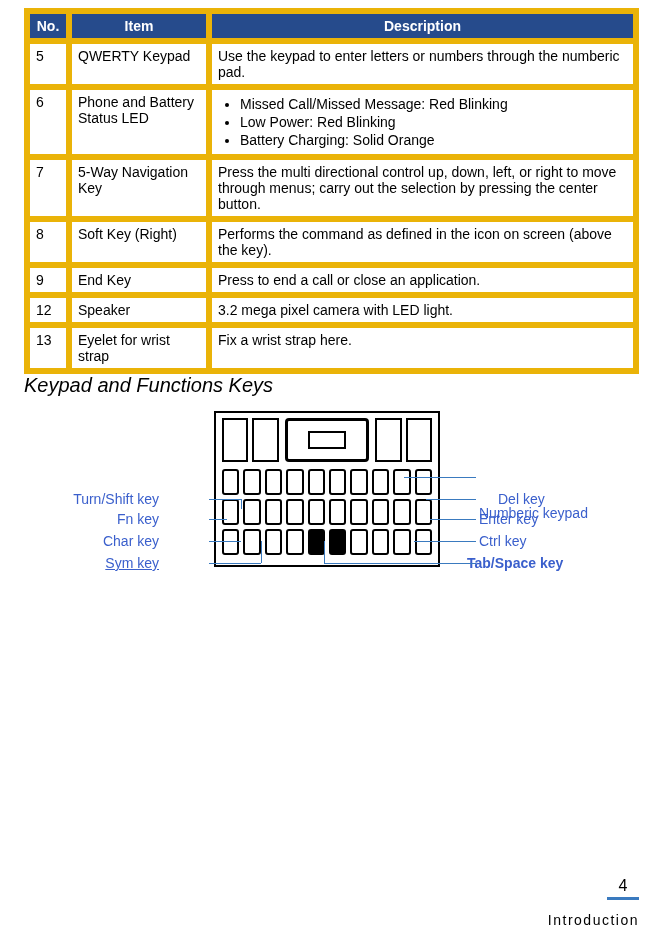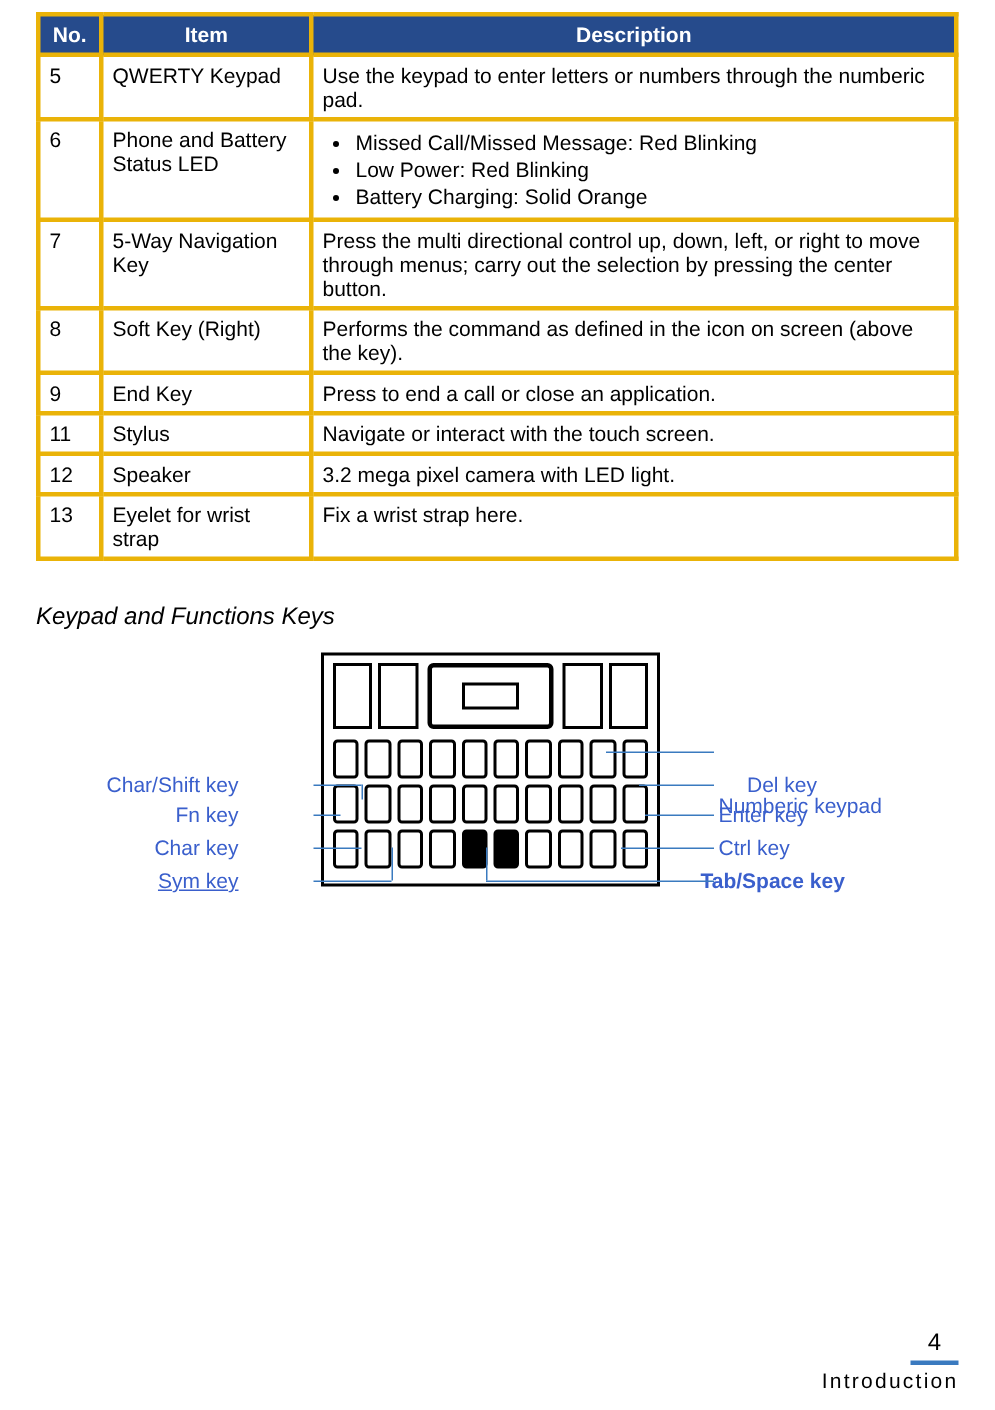--- a/index.html
+++ b/index.html
@@ -14,21 +14,21 @@
   }
   .page {
     padding: 8px 24px 0 24px;
   }
   table.spec {
     border-collapse: collapse;
     width: 100%;
     font-size: 14px;
   }
   table.spec th, table.spec td {
-    border: 3px solid #eab308;
+    border: 6px solid #eab308;
     vertical-align: top;
     padding: 4px 6px;
     text-align: left;
   }
   table.spec thead th {
     background: #264b8c;
     color: #fff;
     font-weight: bold;
     text-align: center;
   }
@@ -38,22 +38,22 @@
   table.spec td.col-item{ width: 140px; }
   ul.bullets {
     margin: 2px 0;
     padding-left: 22px;
   }
   ul.bullets li {
     margin: 2px 0;
   }
   .section-title {
     font-style: italic;
-    font-size: 16px;
-    margin: 29px 0 14px 0;
+    font-size: 20px;
+    margin: 0 0 14px 0;
   }
   .diagram {
     position: relative;
     height: 220px;
   }
   .keypad-box {
     position: absolute;
     left: 190px;
     top: 0;
     width: 226px;
@@ -126,21 +126,21 @@
     border-bottom: 3px solid #3a7abf;
     display: inline-block;
     min-width: 32px;
     text-align: center;
     padding: 0 4px 2px 4px;
   }
   .footer-title {
     font-family: Impact, "Arial Black", sans-serif;
     letter-spacing: 1.5px;
     font-size: 14px;
-    margin-top: 2px;
+    margin-top: 12px;
     text-align: center;
   }
 </style>
 </head>
 <body>
 
 <div class="page">
   <table class="spec">
     <thead>
       <tr>
@@ -173,25 +173,20 @@
         </tr>
         <tr>
           <td class="col-no">8</td>
           <td class="col-item">Soft Key (Right)</td>
           <td>Performs the command as defined in the icon on screen (above the key).</td>
         </tr>
         <tr>
           <td class="col-no">9</td>
           <td class="col-item">End Key</td>
           <td>Press to end a call or close an application.</td>
-        </tr>
-        <tr>
-          <td class="col-no">11</td>
-          <td class="col-item">Stylus</td>
-          <td>Navigate or interact with the touch screen.</td>
         </tr>
         <tr>
           <td class="col-no">12</td>
           <td class="col-item">Speaker</td>
           <td>3.2 mega pixel camera with LED light.</td>
         </tr>
         <tr>
           <td class="col-no">13</td>
           <td class="col-item">Eyelet for wrist strap</td>
           <td>Fix a wrist strap here.</td>
@@ -257,21 +252,21 @@
     <span class="callout" style="left:455px; top:100px;">Enter key</span>
     <span class="callout" style="left:455px; top:122px;">Ctrl key</span>
     <span class="callout" style="left:443px; top:144px;font-weight:bold;">Tab/Space key</span>
     <div class="leader" style="left:380px; top:66px;  width:72px;"></div>
     <div class="leader" style="left:402px; top:88px;  width:50px;"></div>
     <div class="leader" style="left:406px; top:108px; width:46px;"></div>
     <div class="leader" style="left:390px; top:130px; width:62px;"></div>
     <div class="leader" style="left:300px; top:152px; width:152px;"></div>
     <div class="leader-elbow" style="left:300px; top:130px; height:22px;"></div>
 
-    <span class="callout" style="right:480px; top:80px;  text-align:right;">Char/Shift key</span>
+    <span class="callout" style="right:480px; top:80px;  text-align:right;">Turn/Shift key</span>
     <span class="callout" style="right:480px; top:100px; text-align:right;">Fn key</span>
     <span class="callout" style="right:480px; top:122px; text-align:right;">Char key</span>
     <span class="callout" style="right:480px; top:144px; text-align:left;text-decoration:underline;">Sym key</span>
     <div class="leader" style="left:185px; top:88px;  width:32px;"></div>
     <div class="leader-elbow" style="left:217px; top:88px; height:10px;"></div>
     <div class="leader" style="left:185px; top:108px; width:18px;"></div>
     <div class="leader" style="left:185px; top:130px; width:32px;"></div>
     <div class="leader" style="left:185px; top:152px; width:52px;"></div>
     <div class="leader-elbow" style="left:237px; top:130px; height:22px;"></div>
   </div>

